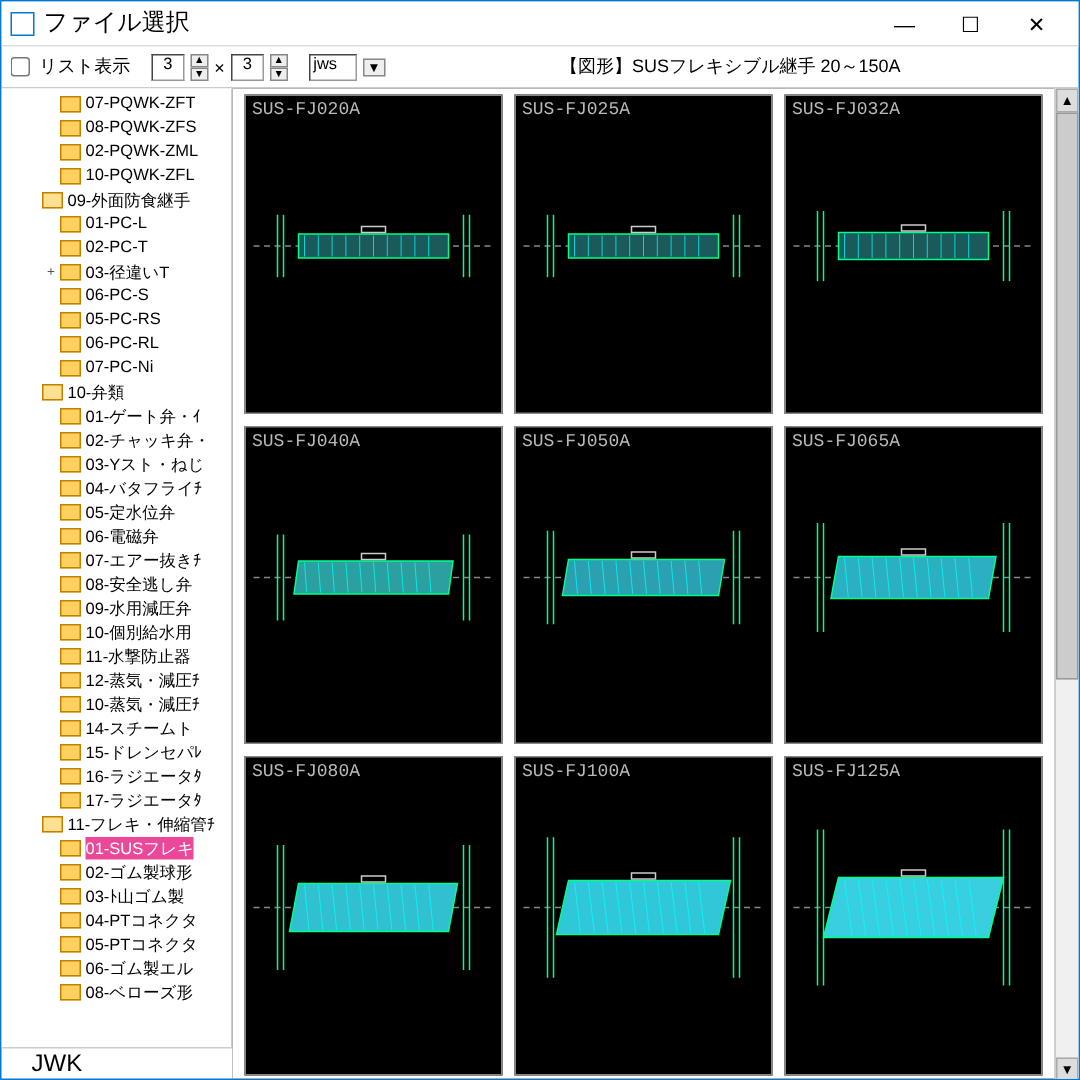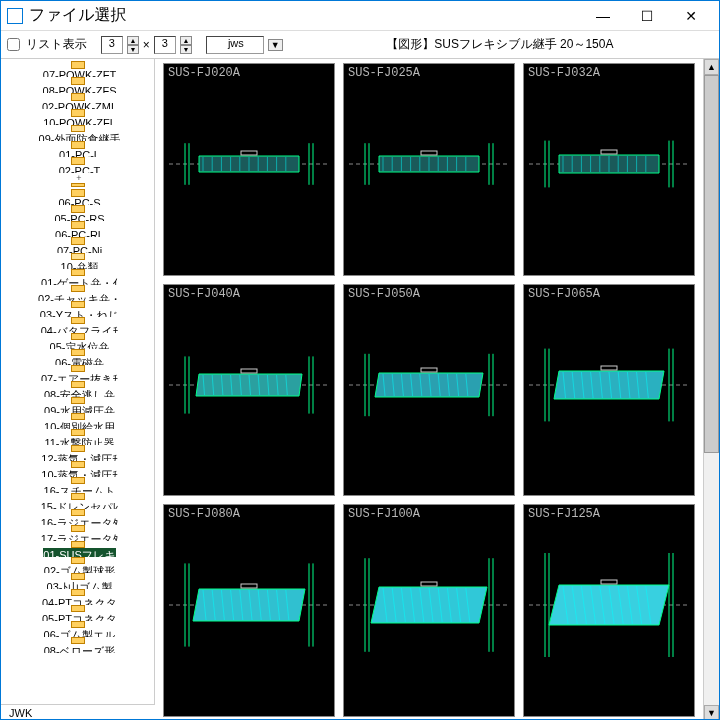--- a/index.html
+++ b/index.html
@@ -8,28 +8,28 @@
 .titlebar .icon { width: 16px; height: 16px; border: 1px solid #0078d7; margin-right: 6px; }
 .titlebar .title { font-size: 16px; flex: 1; }
 .titlebar .wbtn { width: 44px; height: 28px; display: flex; align-items: center; justify-content: center; font-size: 14px; }
 .toolbar { height: 28px; display: flex; align-items: center; padding: 2px 6px; gap: 4px; font-size: 12px; border-bottom: 1px solid #ccc; }
 .toolbar input[type=checkbox] { margin-right: 2px; }
 .toolbar .numbox { width: 22px; height: 18px; border: 1px inset #999; text-align: center; background: #fff; font-size: 11px; }
 .toolbar .spin { display: flex; flex-direction: column; font-size: 7px; line-height: 7px; }
 .toolbar .spin span { border: 1px solid #888; width: 12px; text-align: center; background: #eee; cursor: pointer; }
 .content { display: flex; height: calc(720px - 30px - 28px); }
 .sidebar { width: 154px; overflow-x: hidden; overflow-y: hidden; border-right: 1px solid #ccc; font-size: 11px; background: #fff; padding: 2px 0; }
-.node { display: flex; align-items: center; height: 16px; white-space: nowrap; padding-left: 4px; flex-direction: column; }
+.node { display: flex; align-items: center; height: 16px; white-space: nowrap; padding-left: 4px; }
 .node .ind { display: inline-block; }
 .node .exp { width: 10px; text-align: center; color: #555; font-size: 9px; margin-right: 1px; }
 .node .fold { width: 14px; height: 11px; background: #ffd060; border: 1px solid #c08000; margin-right: 3px; display: inline-block; }
 .node .fold.open { background: #ffe090; }
 .node .lbl { white-space: nowrap; overflow: hidden; }
-.node .lbl.sel { background: #14532d; color: #fff; }
-.status { font-size: 11px; padding: 2px 8px; border-top: 1px solid #ccc; }
+.node .lbl.sel { background: #ec4899; color: #fff; }
+.status { font-size: 16px; padding: 2px 20px; border-top: 1px solid #ccc; }
 .main { flex: 1; display: flex; flex-direction: column; background: #000; }
 .grid { flex: 1; display: grid; grid-template-columns: repeat(3, 1fr); grid-auto-rows: 1fr; gap: 8px; padding: 4px 8px; background: #fff; overflow: hidden; }
 .thumb { background: #000; border: 1px solid #888; position: relative; overflow: hidden; }
 .thumb .tlabel { color: #b8b8b8; font-size: 12px; padding: 2px 4px; font-family: "Courier New", monospace; }
 .thumb svg { position: absolute; left: 0; right: 0; margin: auto; }
 .scrollbar { width: 16px; background: #f0f0f0; display: flex; flex-direction: column; border-left: 1px solid #ccc; }
 .scrollbar .sbtn { height: 16px; background: #ddd; border: 1px solid #aaa; font-size: 9px; text-align: center; line-height: 14px; }
 .scrollbar .track { flex: 1; position: relative; }
 .scrollbar .thumb-sb { position: absolute; top: 0; left: 0; right: 0; height: 60%; background: #ccc; border: 1px solid #999; }
 </style>
@@ -53,21 +53,21 @@
       <span>▲</span>
       <span>▼</span>
     </span>
   <span>×</span>
   <span class="numbox">3</span>
   <span class="spin">
       <span>▲</span>
       <span>▼</span>
     </span>
   <span style="width:6px"></span>
-  <span class="numbox" style="width:58px;text-align:center;padding-left:2px">jws</span>
+  <span class="numbox" style="width:32px;text-align:left;padding-left:2px">jws</span>
   <span style="border:1px solid #888;background:#eee;font-size:9px;padding:0 2px">▼</span>
   <span style="flex:1;text-align:center">【図形】SUSフレキシブル継手 20～150A</span>
 </div>
 
 <div class="content">
   <div style="display:flex;flex-direction:column;width:154px">
     <div class="sidebar" id="tree" style="flex:1">
         <div class="node">
           <span class="ind" style="width: 24px;"></span>
           <span class="exp"></span>
@@ -221,39 +221,45 @@
         <div class="node">
           <span class="ind" style="width: 24px;"></span>
           <span class="exp"></span>
           <span class="fold"></span>
           <span class="lbl">10-蒸気・減圧ﾁ</span>
         </div>
         <div class="node">
           <span class="ind" style="width: 24px;"></span>
           <span class="exp"></span>
           <span class="fold"></span>
-          <span class="lbl">16-スチームト</span>
+          <span class="lbl">14-スチームト</span>
         </div>
         <div class="node">
           <span class="ind" style="width: 24px;"></span>
           <span class="exp"></span>
           <span class="fold"></span>
           <span class="lbl">15-ドレンセパﾚ</span>
         </div>
         <div class="node">
           <span class="ind" style="width: 24px;"></span>
           <span class="exp"></span>
           <span class="fold"></span>
           <span class="lbl">16-ラジエータﾀ</span>
         </div>
         <div class="node">
           <span class="ind" style="width: 24px;"></span>
           <span class="exp"></span>
           <span class="fold"></span>
           <span class="lbl">17-ラジエータﾀ</span>
+        </div>
+        <div class="node">
+          <span class="ind" style="width: 12px;"></span>
+          <span class="exp"></span>
+          <span class="fold open"></span>
+          <span class="lbl">11-フレキ・伸縮管ﾁ</span>
         </div>
         <div class="node">
           <span class="ind" style="width: 24px;"></span>
           <span class="exp"></span>
           <span class="fold"></span>
           <span class="lbl sel">01-SUSフレキ</span>
         </div>
         <div class="node">
           <span class="ind" style="width: 24px;"></span>
           <span class="exp"></span>

